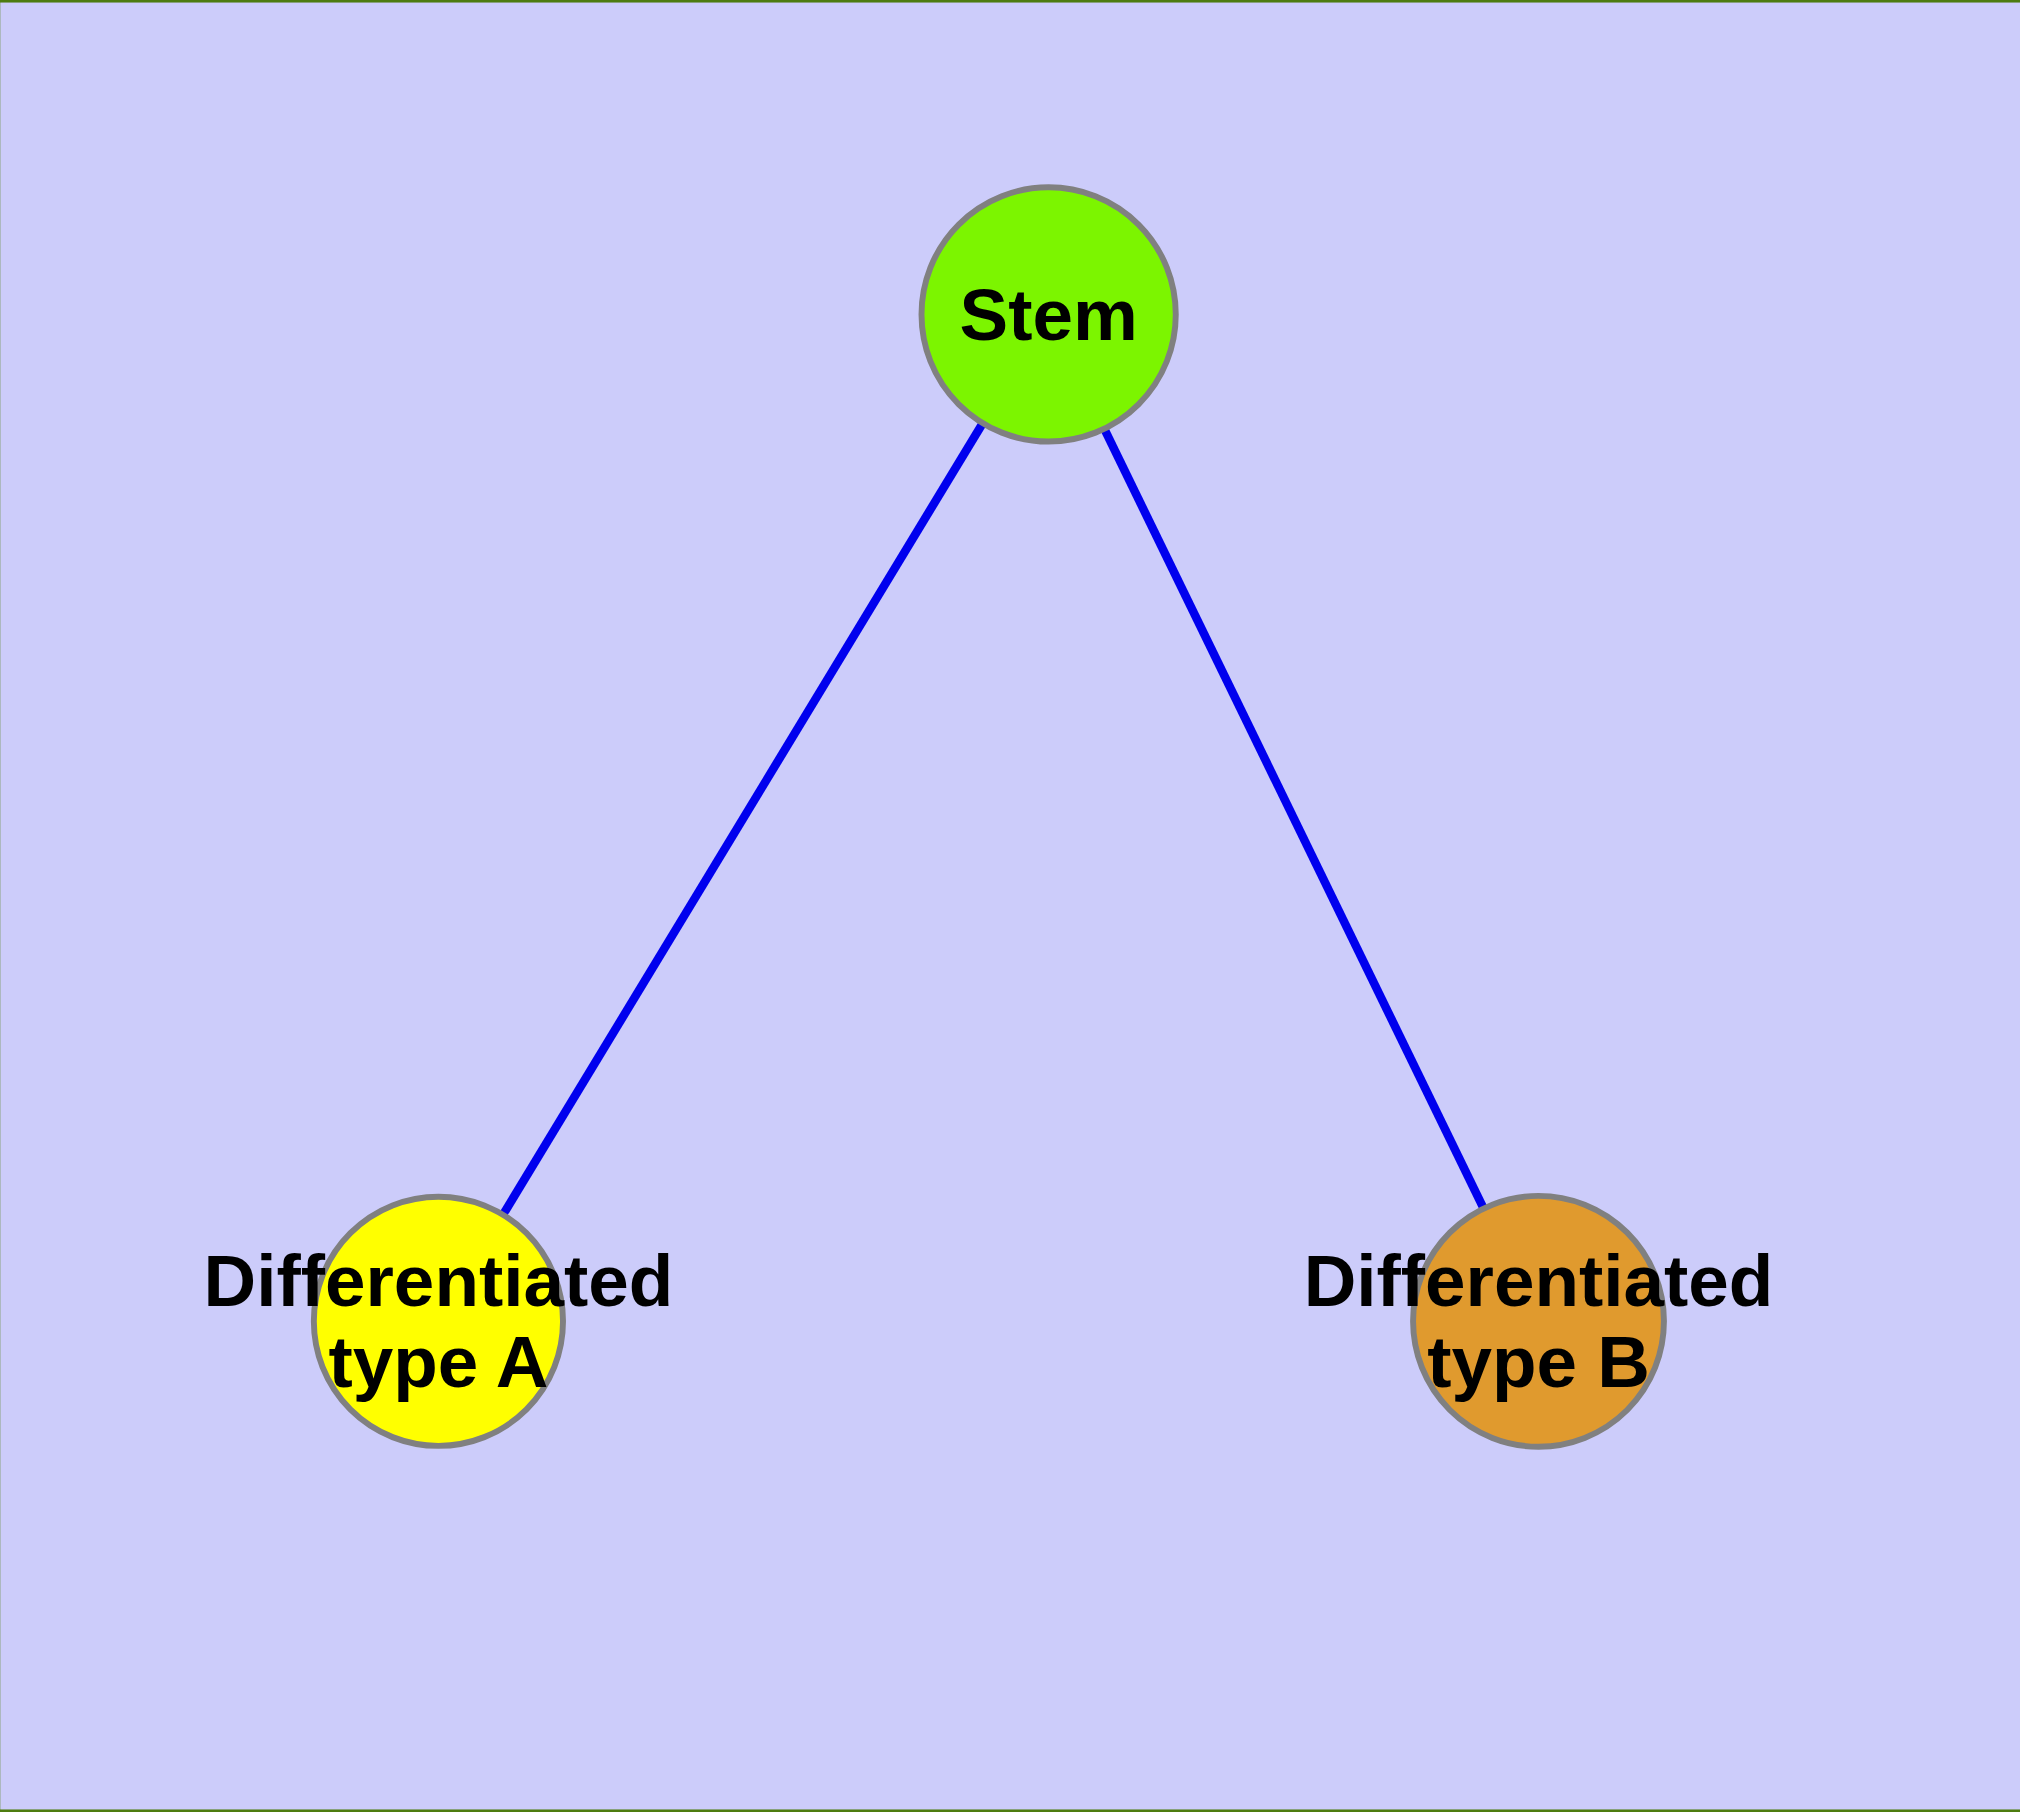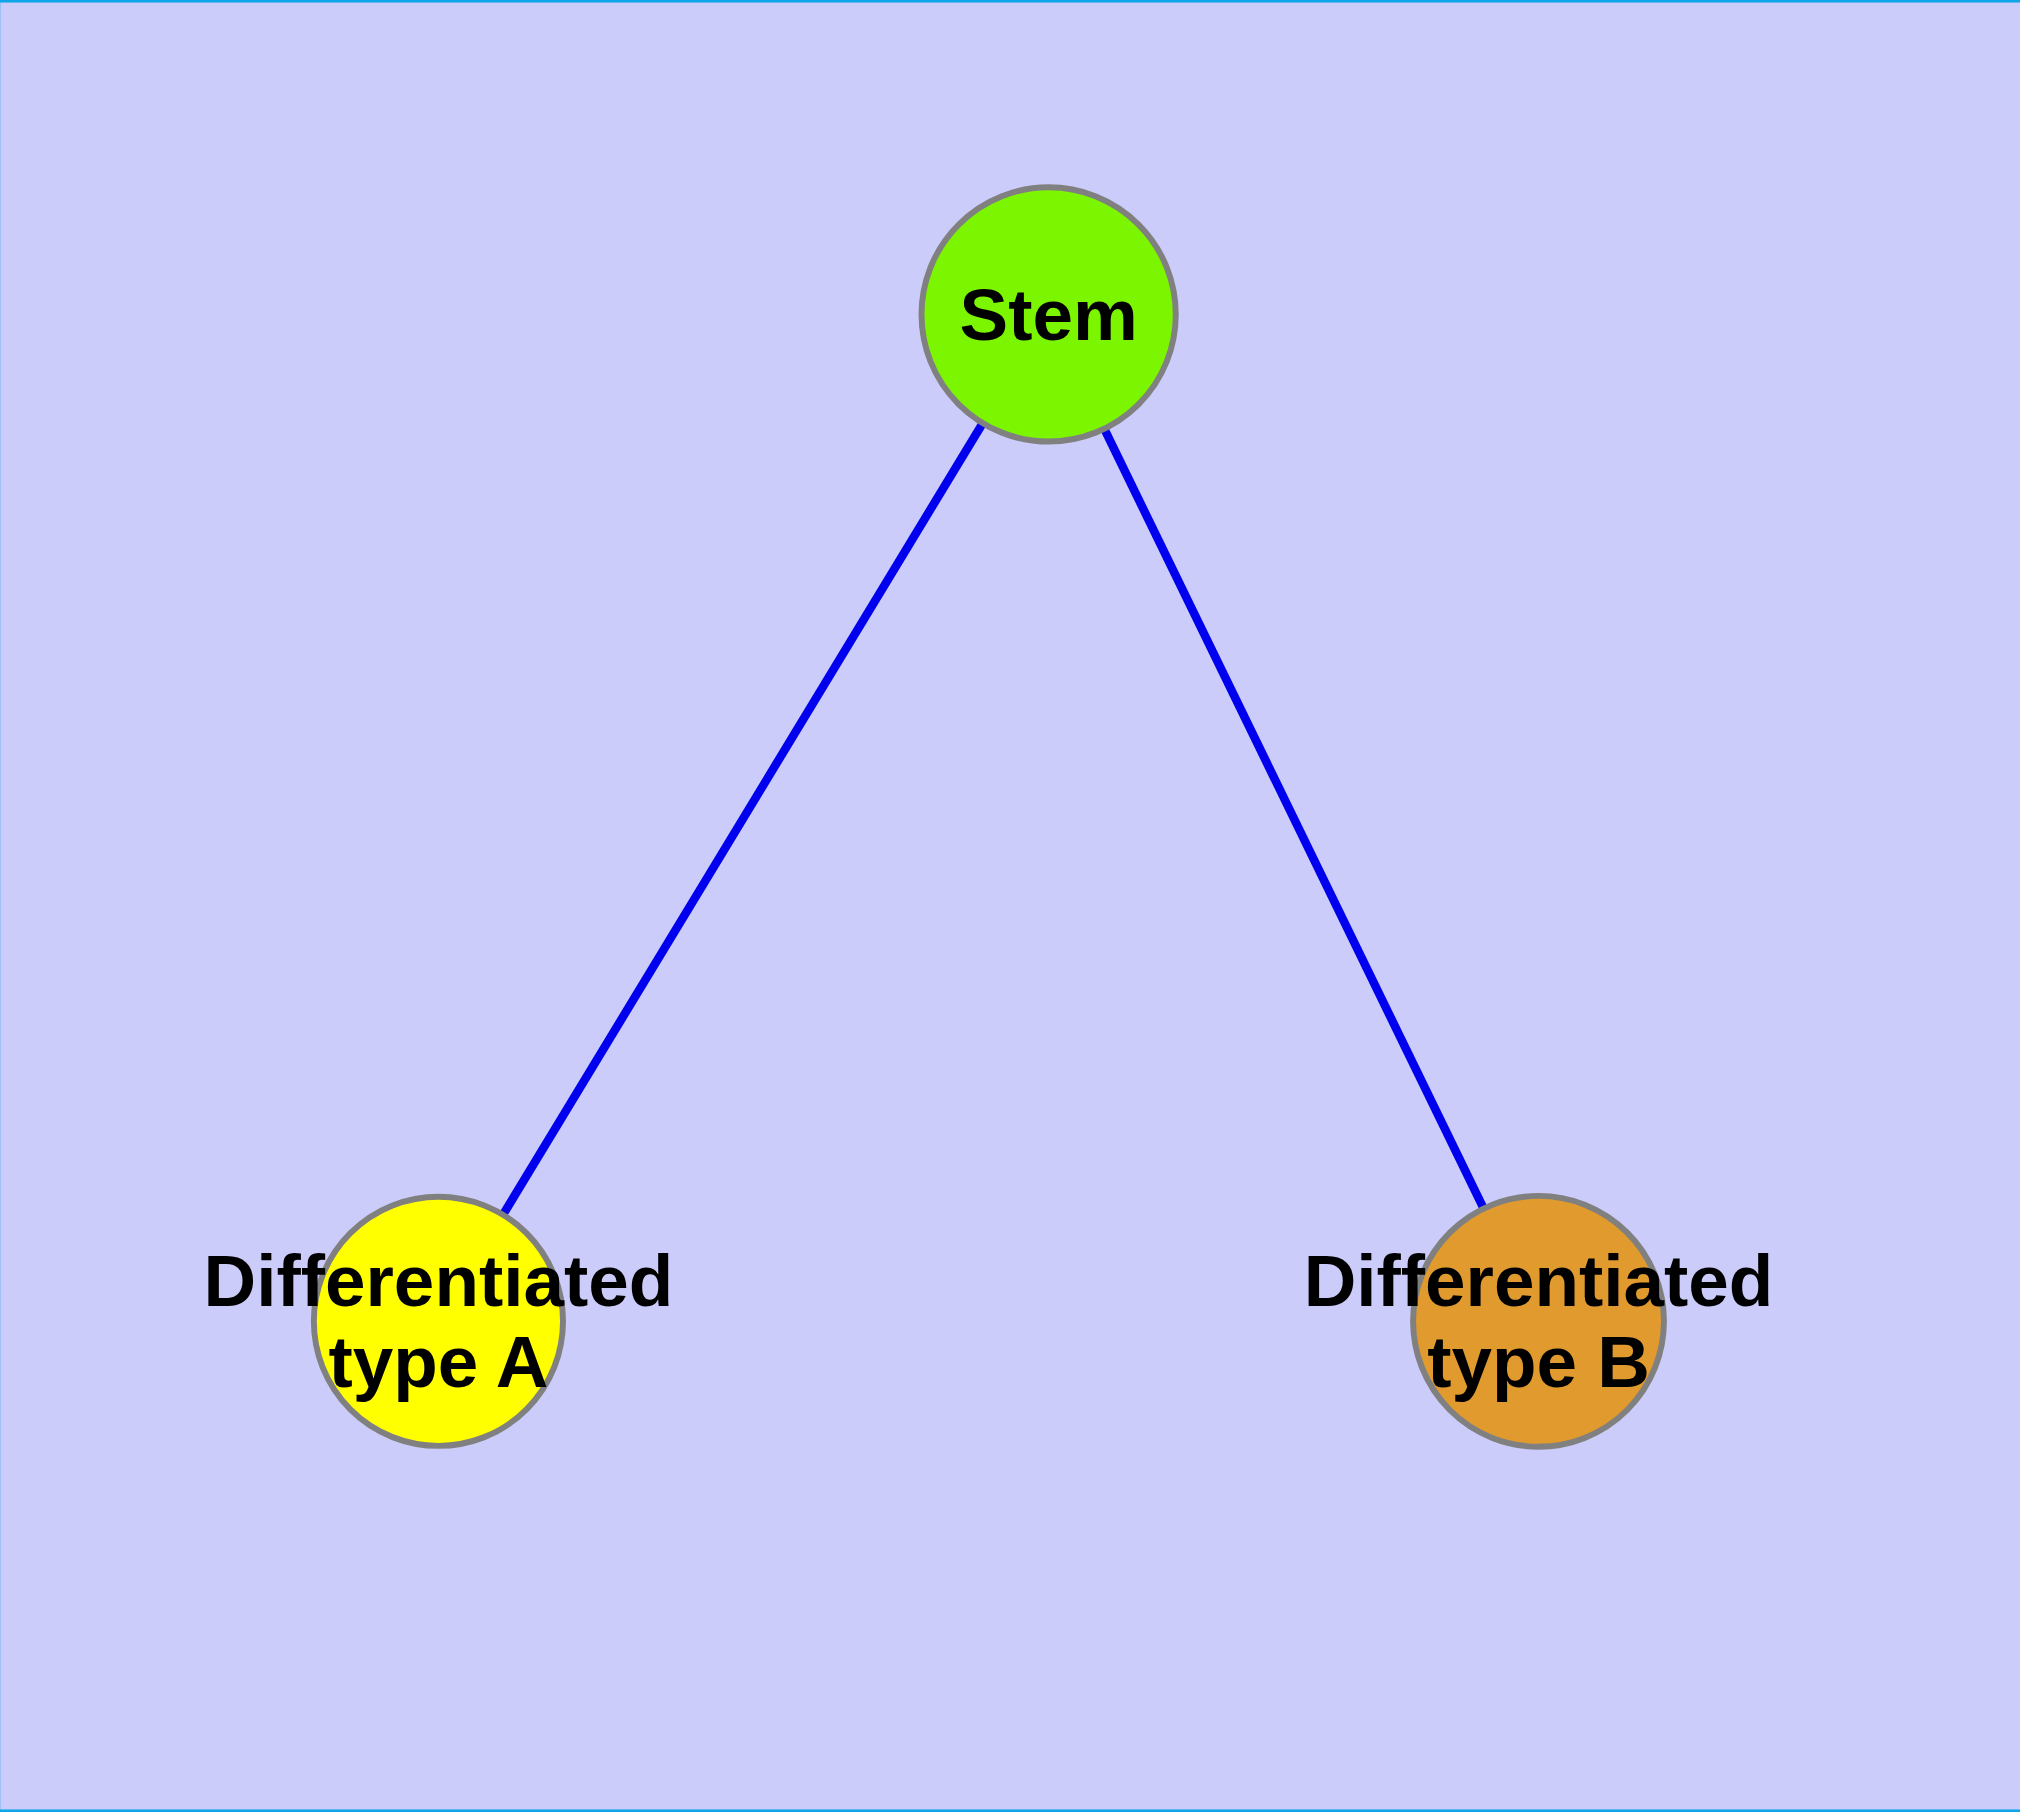--- a/index.html
+++ b/index.html
@@ -31,21 +31,21 @@
     text-anchor: middle;
     paint-order: normal;
   }
   .edge-line {
     stroke-linecap: butt;
   }
 </style>
 </head>
 <body>
 
-<div id="canvas" style="width: 2021px; height: 1812px; background: #0ea5e9;">
+<div id="canvas" style="width: 2021px; height: 1812px; background: #4d7c0f;">
   <svg id="graph-svg" viewBox="0 0 2384 2138" xmlns="http://www.w3.org/2000/svg">
 
     <rect id="bg-rect" x="0" y="3" width="2384" height="2132" fill="#ccccfa"></rect>
 
     <g id="edges-layer">
         <line x1="1237" y1="371" x2="517" y2="1559" stroke="#0000ee" stroke-width="10" class="edge-line"></line>
         <line x1="1237" y1="371" x2="1815" y2="1559" stroke="#0000ee" stroke-width="10" class="edge-line"></line>
       </g>
     <g id="nodes-layer">
         <circle cx="1237" cy="371" r="150" fill="#7cf500" stroke="#808080" stroke-width="7"></circle>

